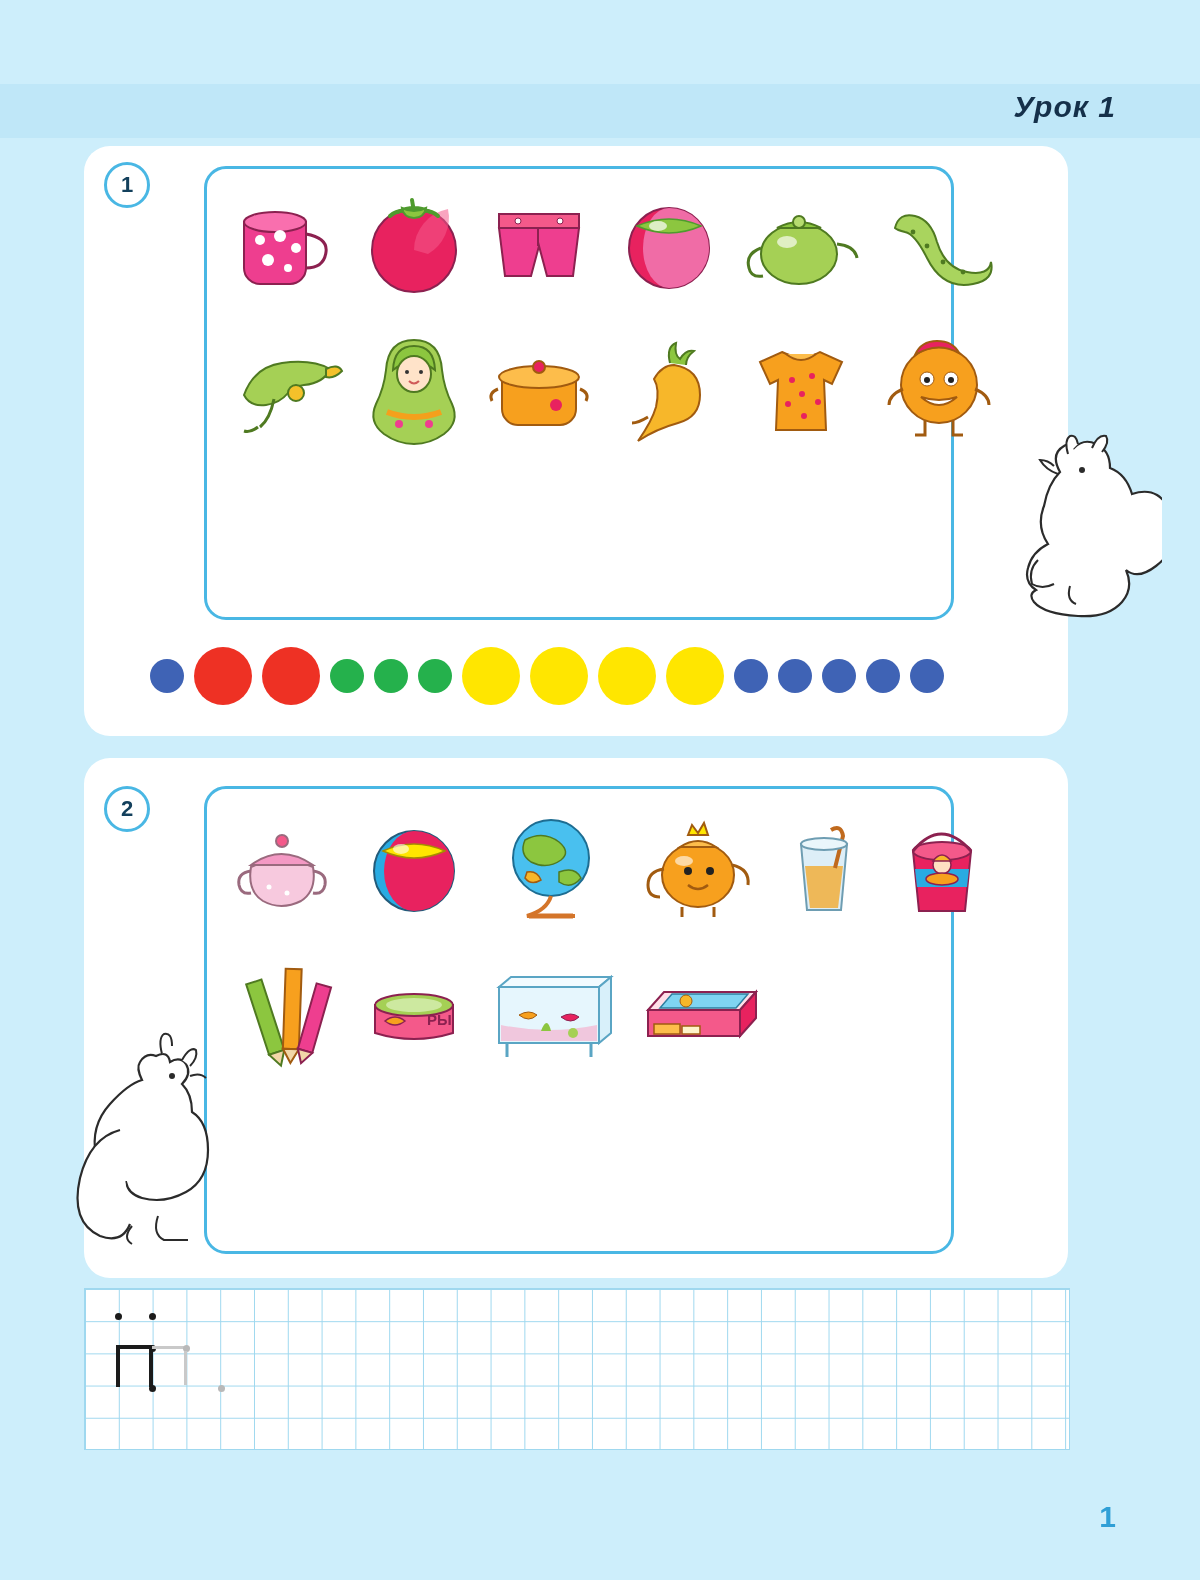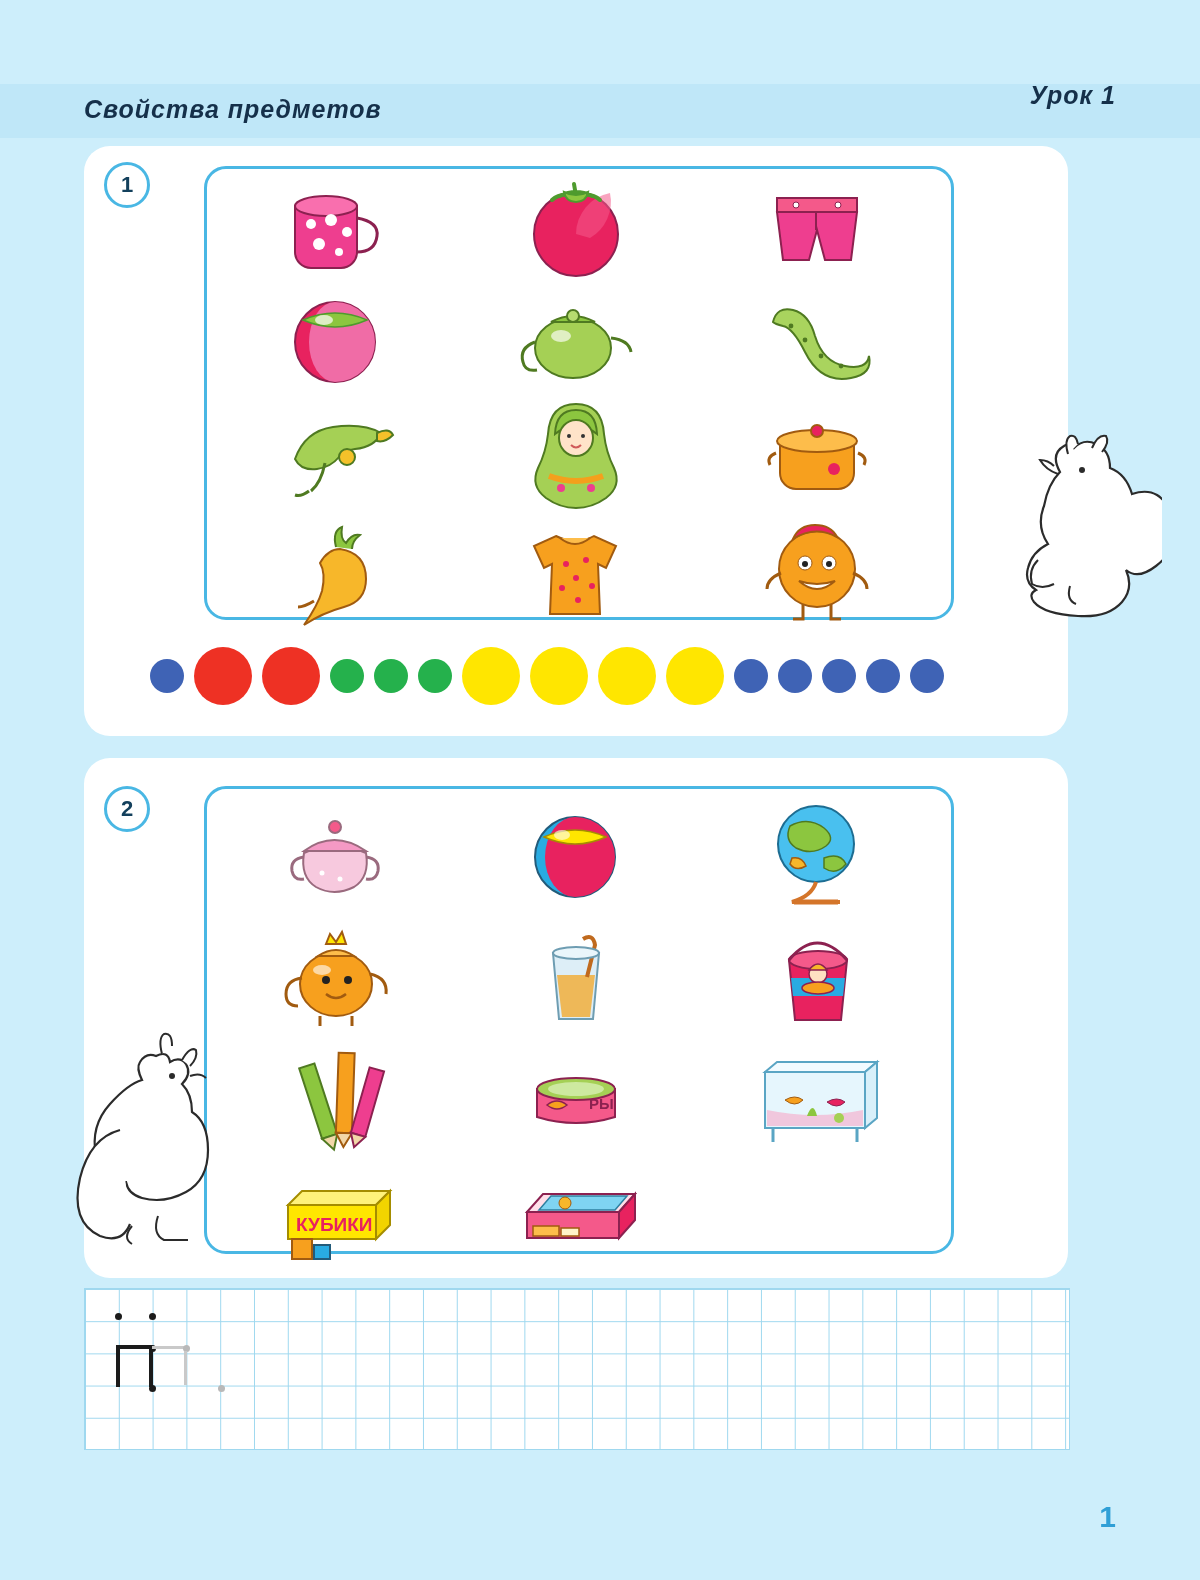--- a/index.html
+++ b/index.html
@@ -17,22 +17,22 @@
   .header-band{
     position:absolute;left:0;top:84px;width:1200px;height:54px;
     background:#bfe7f8;
   }
   .header-title{
     position:absolute;left:84px;top:95px;
     font-size:25px;font-weight:bold;font-style:italic;color:#15304a;
     letter-spacing:1px;
   }
   .header-lesson{
-    position:absolute;right:84px;top:81px;
-    font-size:25px;font-weight:bold;font-style:italic;color:#15304a;
+    position:absolute;right:84px;top:90px;
+    font-size:30px;font-weight:bold;font-style:italic;color:#15304a;
     letter-spacing:1px;
     margin-left:45px;
   }
   
   .card{
     position:absolute;background:#ffffff;border-radius:26px;
   }
   #card1{left:84px;top:146px;width:984px;height:590px;}
   #card2{left:84px;top:758px;width:984px;height:520px;}
   .inner-frame{
@@ -42,21 +42,21 @@
   #frame2{left:204px;top:786px;width:744px;height:462px;}
   .task-num{
     position:absolute;width:40px;height:40px;border-radius:50%;
     border:3px solid #49b7e4;color:#13405c;font-size:22px;font-weight:bold;
     display:flex;align-items:center;justify-content:center;background:#fff;
   }
   #tasknum1{left:104px;top:162px;}
   #tasknum2{left:104px;top:786px;}
   
   .grid{
-    position:absolute;display:grid;grid-template-columns:repeat(3,1fr);text-align:center;
+    position:absolute;display:grid;grid-template-columns:repeat(6,1fr);text-align:center;
   }
   #grid1{left:214px;top:176px;width:724px;height:428px;grid-template-rows:repeat(3,1fr);}
   #grid2{left:214px;top:796px;width:724px;height:442px;grid-template-rows:repeat(3,1fr);}
   .cell{display:flex;align-items:center;justify-content:center;position:relative;}
   .cell svg{display:block;}
   
   .beads{
     position:absolute;left:150px;top:640px;width:860px;height:72px;
     display:flex;align-items:center;gap:10px;
   }
@@ -80,21 +80,20 @@
     font-size:30px;font-weight:bold;color:#2f9fd6;
   }
   .squirrel{position:absolute;}
 </style>
 </head>
 <body>
 
 <div class="page">
 
   <div class="header-band"></div>
-  <div class="header-title">Свойства предметов</div>
   <div class="header-lesson">Урок 1</div>
 
   <div class="card" id="card1"></div>
   <div class="inner-frame" id="frame1"></div>
   <div class="task-num" id="tasknum1">1</div>
 
   <div class="grid" id="grid1">
 
     <div class="cell">
       <svg width="120" height="110" viewBox="0 0 120 110">
@@ -354,30 +353,20 @@
         <path d="M120 28 l12 -10 v56 l-12 10z" fill="#d8f0fa" stroke="#5aa5c4" stroke-width="2"></path>
         <path d="M22 66 q48 10 96 0 v16 h-96z" fill="#f4b3cf" opacity=".7"></path>
         <path d="M40 56 q10 -6 18 0 q-8 8 -18 0z" fill="#f7a01e" stroke="#a15b10"></path>
         <path d="M82 58 q10 -6 18 0 q-8 8 -18 0z" fill="#e8225f" stroke="#8c2150"></path>
         <path d="M62 72 q6 -16 10 0z" fill="#8cc63f"></path>
         <circle cx="94" cy="74" r="5" fill="#a5d055"></circle>
         <path d="M28 84 v14 M112 84 v14" stroke="#5aa5c4" stroke-width="3"></path>
       </svg>
     </div>
     <div class="cell">
-      <svg width="145" height="115" viewBox="0 0 145 115">
-        <path d="M26 44 h88 v34 h-88z" fill="#ffe600" stroke="#a58d00" stroke-width="2"></path>
-        <path d="M26 44 l14 -14 h88 l-14 14z" fill="#fff27a" stroke="#a58d00" stroke-width="2"></path>
-        <path d="M114 44 l14 -14 v34 l-14 14z" fill="#f2d400" stroke="#a58d00" stroke-width="2"></path>
-        <text x="34" y="70" font-family="Liberation Sans, sans-serif" font-size="19" font-weight="bold" fill="#e8225f">КУБИКИ</text>
-        <rect x="30" y="78" width="20" height="20" fill="#f7a01e" stroke="#a15b10" stroke-width="2"></rect>
-        <rect x="52" y="84" width="16" height="14" fill="#29abe2" stroke="#235b7a" stroke-width="2"></rect>
-      </svg>
-    </div>
-    <div class="cell">
       <svg width="145" height="110" viewBox="0 0 145 110">
         <path d="M24 48 h92 v26 h-92z" fill="#f4598a" stroke="#8c2150" stroke-width="2"></path>
         <path d="M24 48 l16 -18 h92 l-16 18z" fill="#ffdfe9" stroke="#8c2150" stroke-width="2"></path>
         <path d="M48 32 h76 l-12 14 h-76z" fill="#7fd4f2" stroke="#2e7fa0" stroke-width="1.5"></path>
         <circle cx="62" cy="39" r="6" fill="#f7b72a" stroke="#a15b10"></circle>
         <path d="M116 48 l16 -18 v26 l-16 18z" fill="#e8225f" stroke="#8c2150" stroke-width="2"></path>
         <path d="M30 62 h26 v10 h-26z" fill="#fdbd4b" stroke="#a15b10" stroke-width="1.5"></path>
         <path d="M58 64 h18 v8 h-18z" fill="#fff3c9" stroke="#a15b10" stroke-width="1.5"></path>
       </svg>
     </div>

